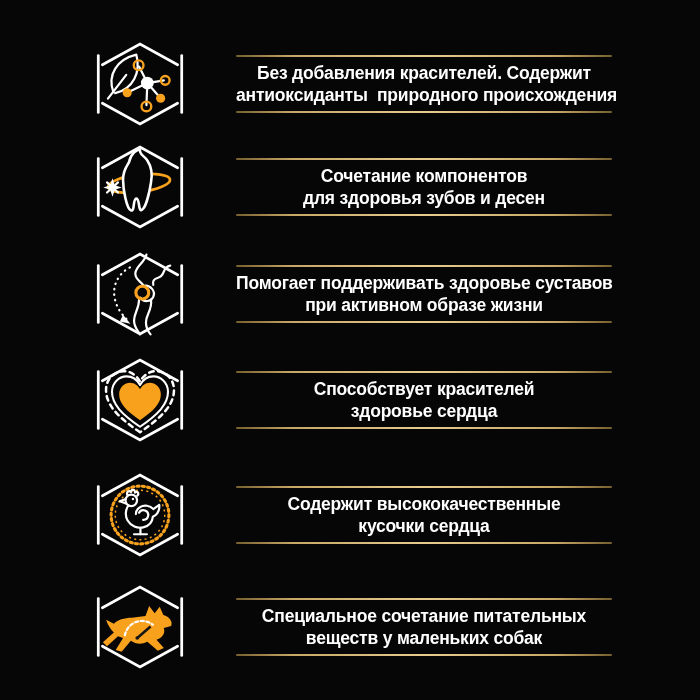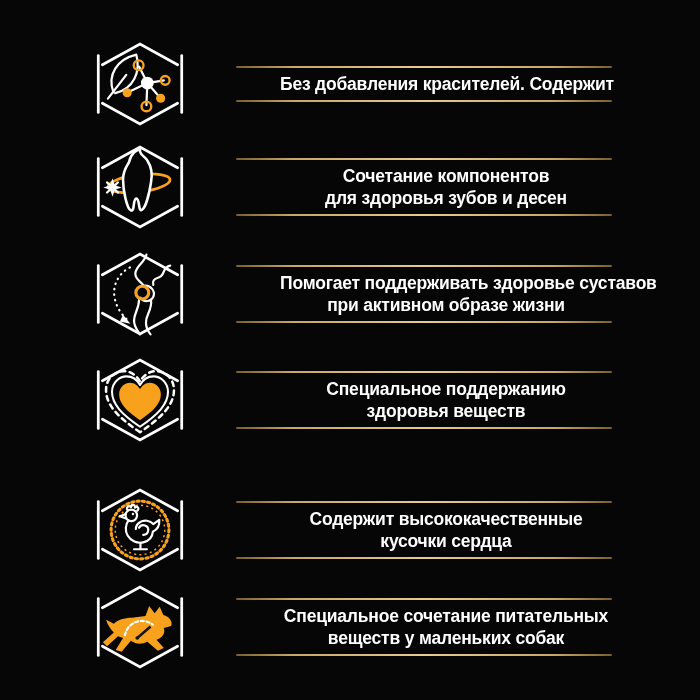--- a/index.html
+++ b/index.html
@@ -17,21 +17,21 @@
     display:flex;flex-direction:column;align-items:stretch;
   }
   .gline{
     height:2px;border-radius:1px;
     background:linear-gradient(90deg,#77602f 0%,var(--gold) 15%,#e6cc8e 50%,var(--gold) 85%,#77602f 100%);
   }
   .gline.top{margin-bottom:5px;}
   .gline.bottom{margin-top:5px;}
   .tline{
     color:var(--white);font-weight:700;font-size:17.5px;line-height:22px;
-    letter-spacing:-0.2px;text-align:center;white-space:pre;margin-left:44px;
+    letter-spacing:-0.2px;text-align:center;white-space:pre;
   }
   
   .hex-frame{stroke:var(--white);stroke-width:3;fill:none;stroke-linecap:round;}
   .wst{stroke:var(--white);fill:none;stroke-width:2.4;stroke-linecap:round;stroke-linejoin:round;}
   .wfl{fill:var(--white);stroke:none;}
   .ost{stroke:var(--orange);fill:none;}
   .ofl{fill:var(--orange);stroke:none;}
   .tooth{fill:var(--bg);stroke:var(--white);stroke-width:2.8;stroke-linejoin:round;}
   .nst{stroke:#151515;}
 </style>
@@ -56,20 +56,21 @@
         <circle class="ost" stroke-width="2.6" cx="48.5" cy="27.5" r="5.3"></circle>
         <circle class="ost" stroke-width="2.6" cx="77.5" cy="44" r="4.8"></circle>
         <circle class="ost" stroke-width="2.6" cx="57" cy="72.5" r="5.3"></circle>
         <circle class="ofl" cx="36" cy="57.5" r="5"></circle>
         <circle class="ofl" cx="72.5" cy="63.5" r="5"></circle>
       </svg>
     </div>
     <div class="tblock">
       <div class="gline top"></div>
       <div class="tline">Без добавления красителей. Содержит</div>
+      <div class="tline">антиоксиданты  природного происхождения</div>
       <div class="gline bottom"></div>
     </div>
   </div>
 
   <div class="row" style="top:122px">
     <div class="hexwrap">
       <svg width="92" height="88" viewBox="0 0 100 96">
         <g class="hex-frame">
           <path d="M9,27 L50,4.5 L91,27"></path>
             <path d="M9,69 L50,91.5 L91,69"></path>
@@ -128,27 +129,27 @@
           <path d="M4.5,17 L4.5,79"></path>
             <path d="M95.5,17 L95.5,79"></path>
         </g>
         <path class="wst" stroke-width="2.3" stroke-dasharray="4.5 4.2" transform="translate(50 49) scale(1.14) translate(-50 -49)" d="M50,79 C29,64.5 17.5,53 17.5,38.5 C17.5,27 26.5,20.5 34.5,20.5 C41.5,20.5 47,25 50,30.5 C53,25 58.5,20.5 65.5,20.5 C73.5,20.5 82.5,27 82.5,38.5 C82.5,53 71,64.5 50,79 Z"></path>
         <path class="wst" stroke-width="3" transform="translate(50 49) scale(0.94) translate(-50 -49)" d="M50,79 C29,64.5 17.5,53 17.5,38.5 C17.5,27 26.5,20.5 34.5,20.5 C41.5,20.5 47,25 50,30.5 C53,25 58.5,20.5 65.5,20.5 C73.5,20.5 82.5,27 82.5,38.5 C82.5,53 71,64.5 50,79 Z"></path>
         <path class="ofl" transform="translate(50 49) scale(0.70) translate(-50 -49)" d="M50,79 C29,64.5 17.5,53 17.5,38.5 C17.5,27 26.5,20.5 34.5,20.5 C41.5,20.5 47,25 50,30.5 C53,25 58.5,20.5 65.5,20.5 C73.5,20.5 82.5,27 82.5,38.5 C82.5,53 71,64.5 50,79 Z"></path>
       </svg>
     </div>
     <div class="tblock">
       <div class="gline top"></div>
-      <div class="tline">Специальное поддержанию</div>
-      <div class="tline">здоровья веществ</div>
-      <div class="gline bottom"></div>
-    </div>
-  </div>
-
-  <div class="row" style="top:465px">
+      <div class="tline">Способствует красителей</div>
+      <div class="tline">здоровье сердца</div>
+      <div class="gline bottom"></div>
+    </div>
+  </div>
+
+  <div class="row" style="top:450px">
     <div class="hexwrap">
       <svg width="92" height="88" viewBox="0 0 100 96">
         <g class="hex-frame">
           <path d="M9,27 L50,4.5 L91,27"></path>
             <path d="M9,69 L50,91.5 L91,69"></path>
           <path d="M4.5,17 L4.5,79"></path>
             <path d="M95.5,17 L95.5,79"></path>
         </g>
         <circle class="ost" stroke-width="3.4" stroke-dasharray="2.2 3.6" stroke-linecap="round" cx="50" cy="48" r="31.5"></circle>
         <circle class="ost" stroke-width="1.6" stroke-dasharray="2.2 3.6" cx="50" cy="48" r="27"></circle>

